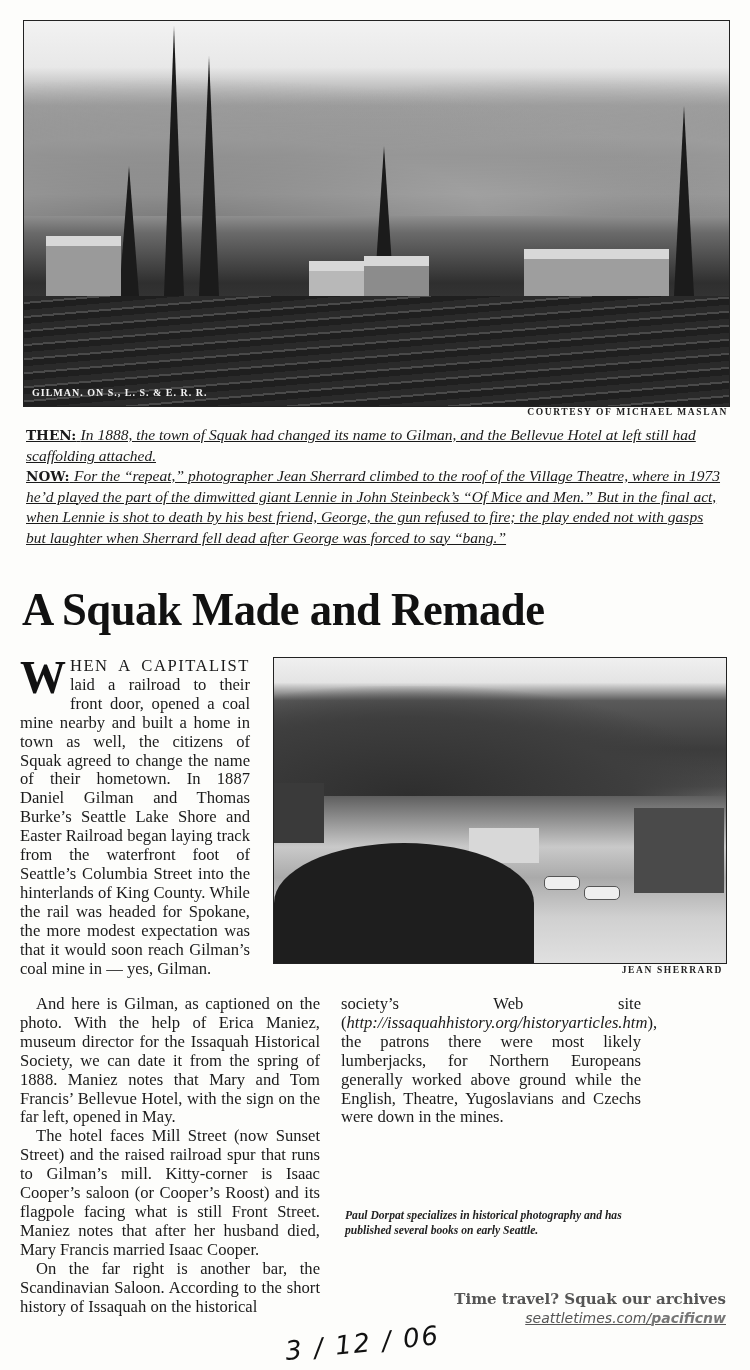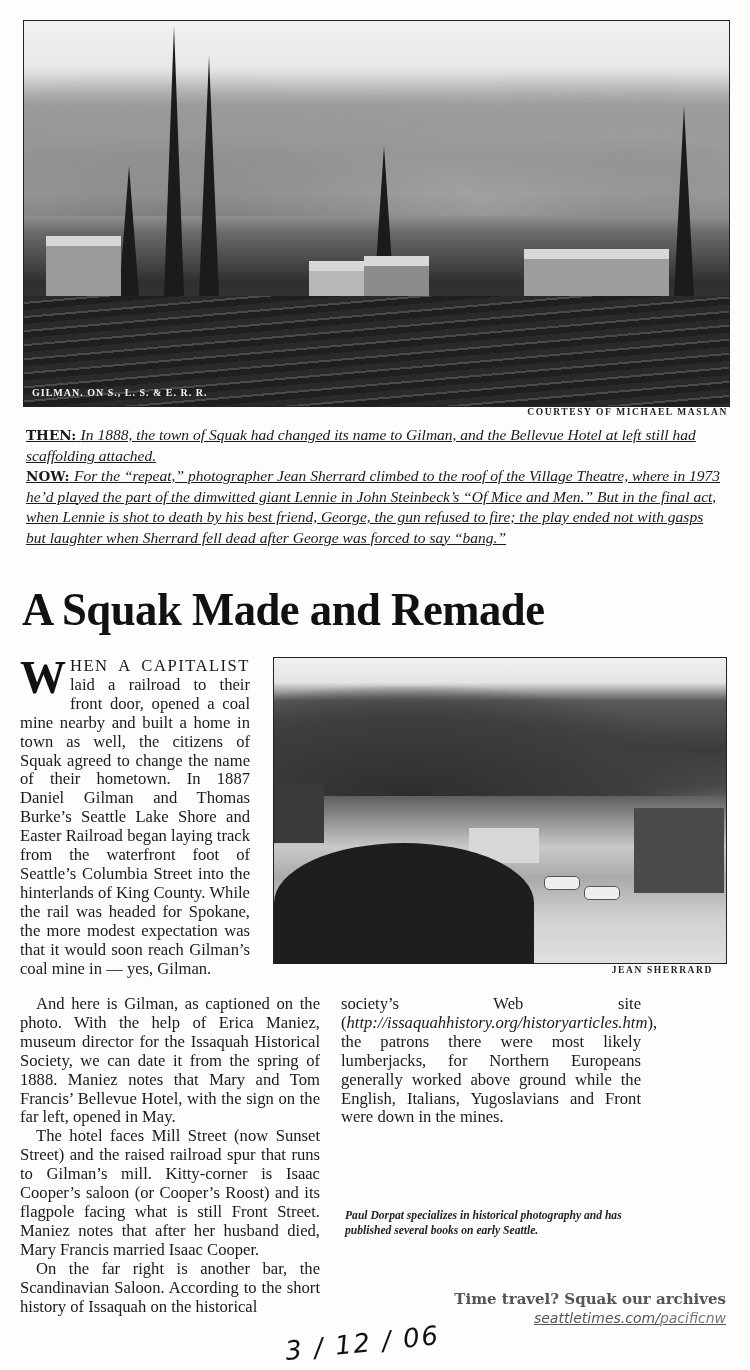--- a/index.html
+++ b/index.html
@@ -53,21 +53,21 @@
   #photo-now .bldg { position: absolute; background: #3a3a3a; }
   #photo-now .car { position: absolute; width: 34px; height: 12px; background: #efefef; border-radius: 5px; border: 1px solid #555; }
 
   #col-right { left: 341px; top: 995px; width: 300px; }
   #col-right i { font-style: italic; }
   #endmark { display: inline-block; width: 16px; height: 16px; border-radius: 50%; background: #111; color: #fff; text-align: center; font-size: 11px; line-height: 16px; font-style: italic; font-weight: bold; vertical-align: -2px; border: 1px solid #111; box-shadow: 0 0 0 1px #fff inset; }
   #bio { left: 345px; top: 1208px; width: 300px; font-family: "Liberation Serif", serif; font-style: italic; font-weight: bold; font-size: 11.6px; line-height: 15px; color: #222; }
 
   #promo-title { right: 24px; top: 1290px; font-family: "DejaVu Serif", serif; font-weight: bold; font-size: 15px; color: #555; }
   #promo-link { right: 24px; top: 1310px; font-family: "DejaVu Sans", sans-serif; font-style: italic; font-size: 14px; color: #555; text-decoration: underline; }
-  #promo-link .light { font-weight: normal; color: #777; }
+  #promo-link .light { font-weight: bold; color: #777; }
   #handwritten { left: 285px; top: 1328px; font-family: "DejaVu Sans", sans-serif; font-style: italic; font-size: 26px; color: #111; transform: rotate(-6deg); letter-spacing: 2px; }
 </style>
 </head>
 <body>
 
 <div id="photo-then" class="abs">
   <div class="mtn"></div>
   <div class="tree" style="left:140px;border-bottom-width:270px;"></div>
   <div class="tree" style="left:175px;border-bottom-width:240px;"></div>
   <div class="tree" style="left:95px;border-bottom-width:130px;"></div>
@@ -95,30 +95,30 @@
 
 <div id="photo-now" class="abs">
   <div class="mtn"></div>
   <div class="bldg" style="left:0;top:125px;width:50px;height:60px;"></div>
   <div class="bldg" style="left:195px;top:170px;width:70px;height:35px;background:#d8d8d8;"></div>
   <div class="bldg" style="left:360px;top:150px;width:90px;height:85px;background:#4a4a4a;"></div>
   <div class="car" style="left:270px;top:218px;"></div>
   <div class="car" style="left:310px;top:228px;"></div>
   <div class="bush"></div>
 </div>
-<div class="abs credit" style="right:37px;top:965px;">JEAN SHERRARD</div>
+<div class="abs credit" style="right:27px;top:965px;">JEAN SHERRARD</div>
 
 <div id="col-left-bottom" class="abs col">
   <p>And here is Gilman, as captioned on the photo. With the help of Erica Maniez, museum director for the Issaquah Historical Society, we can date it from the spring of 1888. Maniez notes that Mary and Tom Francis’ Bellevue Hotel, with the sign on the far left, opened in May.</p>
   <p>The hotel faces Mill Street (now Sunset Street) and the raised railroad spur that runs to Gilman’s mill. Kitty-corner is Isaac Cooper’s saloon (or Cooper’s Roost) and its flagpole facing what is still Front Street. Maniez notes that after her husband died, Mary Francis married Isaac Cooper.</p>
   <p>On the far right is another bar, the Scandinavian Saloon. According to the short history of Issaquah on the historical</p>
 </div>
 
 <div id="col-right" class="abs col">
-  <p class="noindent"><span>society’s Web site (</span><i>http://issaquahhistory.org/historyarticles.htm</i><span>), the patrons there were most likely lumberjacks, for Northern Europeans generally worked above ground while the English, Italians, Yugoslavians and Front were down in the mines.</span></p>
+  <p class="noindent"><span>society’s Web site (</span><i>http://issaquahhistory.org/historyarticles.htm</i><span>), the patrons there were most likely lumberjacks, for Northern Europeans generally worked above ground while the English, Theatre, Yugoslavians and Czechs were down in the mines.</span></p>
 </div>
 
 <div id="bio" class="abs">Paul Dorpat specializes in historical photography and has published several books on early Seattle.</div>
 
 <div id="promo-title" class="abs">Time travel? Squak our archives</div>
 <div id="promo-link" class="abs"><span>seattletimes.com/</span><span class="light">pacificnw</span></div>
 
 <div id="handwritten" class="abs">3 / 12 / 06</div>
 
 </body></html>

